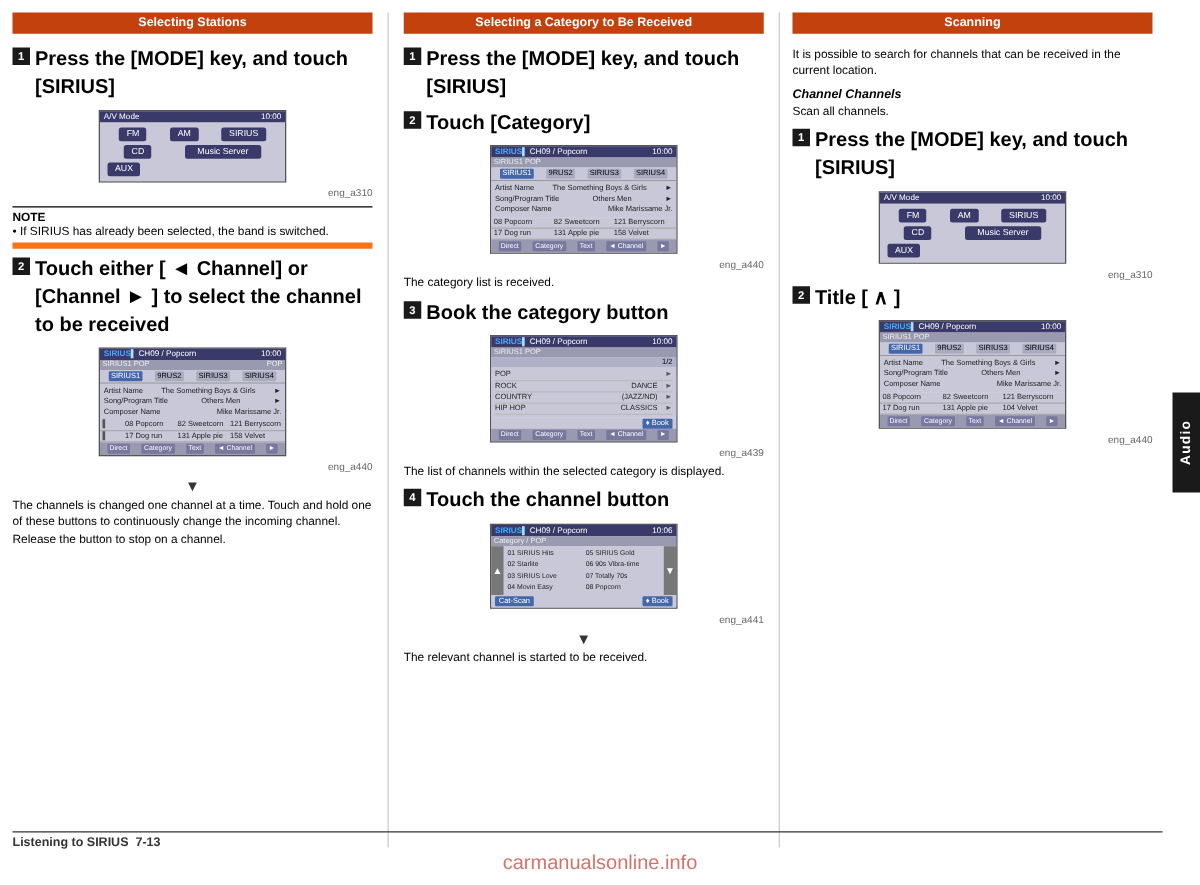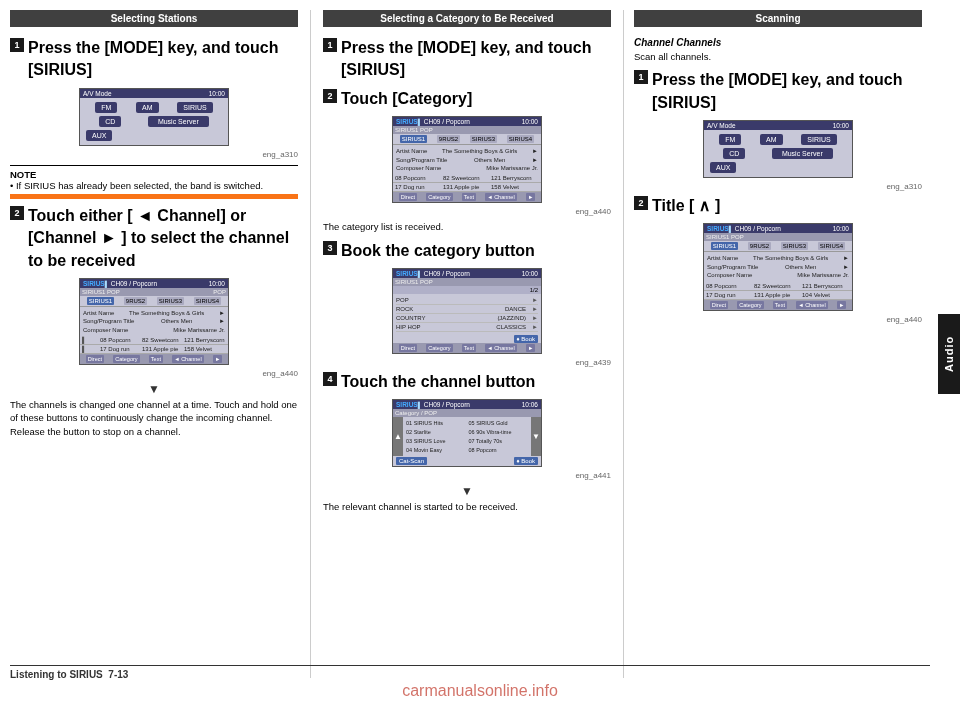--- a/index.html
+++ b/index.html
@@ -57,21 +57,21 @@
     }
     .col:first-child { padding-left: 0; }
     .col-divider {
       width: 1px;
       background: #ccc;
       margin: 0 4px;
     }
 
     
     .section-header {
-      background: #404040;
+      background: #c2410c;
       color: #fff;
       text-align: center;
       padding: 3px 6px;
       font-size: 10px;
       font-weight: bold;
       margin-bottom: 10px;
     }
 
     .step-block {
       display: flex;
@@ -504,20 +504,21 @@
         <div class="sirius-bottom-bar">
           <span class="sirius-bottom-btn">Direct</span>
           <span class="sirius-bottom-btn">Category</span>
           <span class="sirius-bottom-btn">Text</span>
           <span class="sirius-bottom-btn">◄ Channel</span>
           <span class="sirius-bottom-btn">►</span>
         </div>
       </div>
       <div class="screen-caption">eng_a439</div>
 
+      <div class="body-text">The list of channels within the selected category is displayed.</div>
 
       <div class="step-block">
         <div class="step-num">4</div>
         <div class="step-text">Touch the channel button</div>
       </div>
 
       <div class="sirius-screen">
         <div class="sirius-top">
           <span><span class="sirius-logo">SIRIUS</span><span style="font-size:6px;color:#adf;">▌</span> CH09 / Popcorn</span>
           <span>10:06</span>
@@ -546,20 +547,21 @@
 
       <div class="down-arrow">▼</div>
       <div class="body-text">The relevant channel is started to be received.</div>
     </div>
 
     <div class="col-divider"></div>
 
     <div class="col col3-inner">
       <div class="section-header">Scanning</div>
 
+      <div class="body-text">It is possible to search for channels that can be received in the current location.</div>
 
       <div class="scanning-title">Channel Channels</div>
       <div class="body-text">Scan all channels.</div>
 
       <div class="step-block">
         <div class="step-num">1</div>
         <div class="step-text">Press the [MODE] key, and touch [SIRIUS]</div>
       </div>
 
       <div class="sirius-screen">

